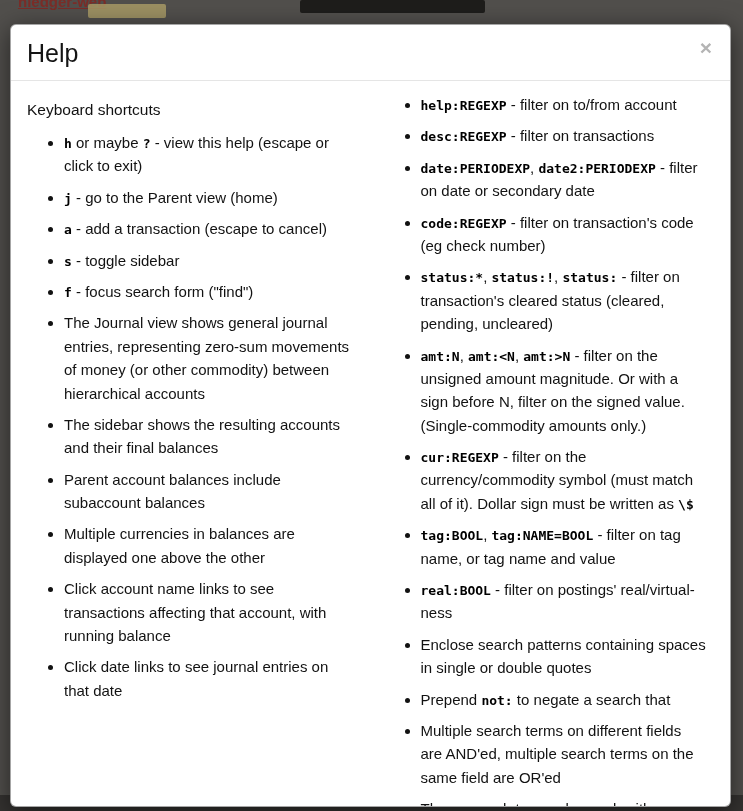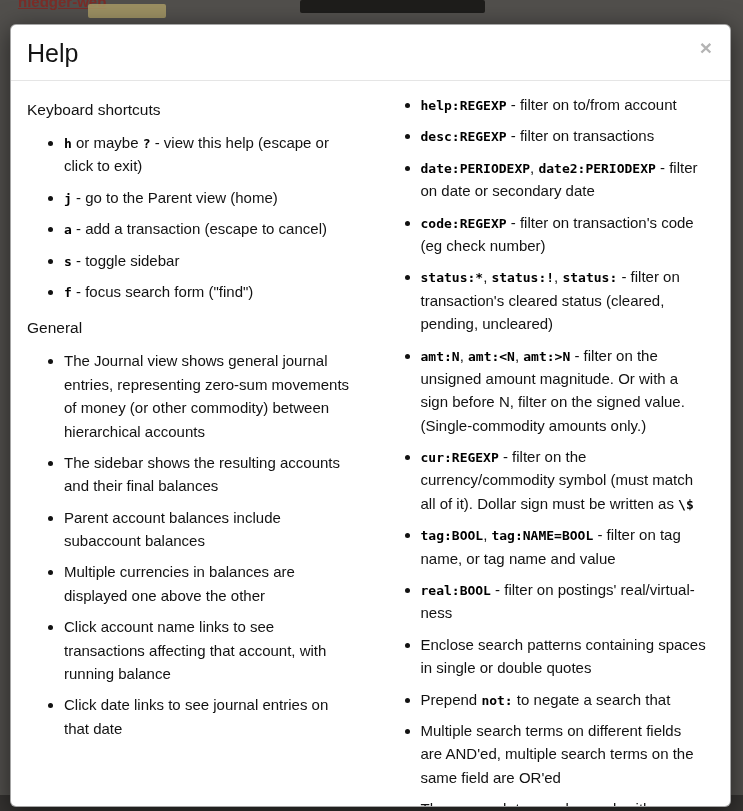--- a/index.html
+++ b/index.html
@@ -80,21 +80,20 @@
   <div class="modal-body">
     <div class="col">
       <div class="section-heading">Keyboard shortcuts</div>
       <ul class="help-list">
           <li><code>h</code><span> or maybe </span><code>?</code><span> - view this help (escape or click to exit)</span></li>
           <li><code>j</code><span> - go to the Parent view (home)</span></li>
           <li><code>a</code><span> - add a transaction (escape to cancel)</span></li>
           <li><code>s</code><span> - toggle sidebar</span></li>
           <li><code>f</code><span> - focus search form ("find")</span></li>
         </ul>
-      <div class="section-heading">General</div>
       <ul class="help-list">
           <li><span>The Journal view shows general journal entries, representing zero-sum movements of money (or other commodity) between hierarchical accounts</span></li>
           <li><span>The sidebar shows the resulting accounts and their final balances</span></li>
           <li><span>Parent account balances include subaccount balances</span></li>
           <li><span>Multiple currencies in balances are displayed one above the other</span></li>
           <li><span>Click account name links to see transactions affecting that account, with running balance</span></li>
           <li><span>Click date links to see journal entries on that date</span></li>
         </ul>
     </div>
     <div class="col">

